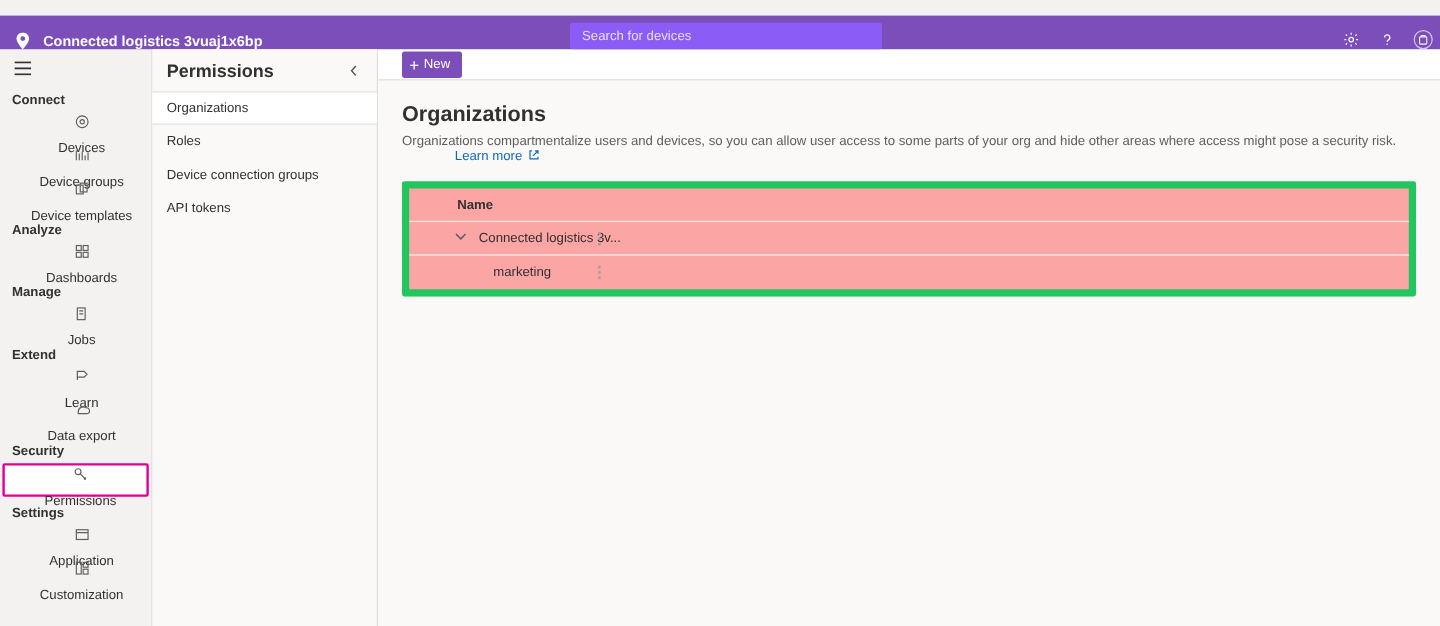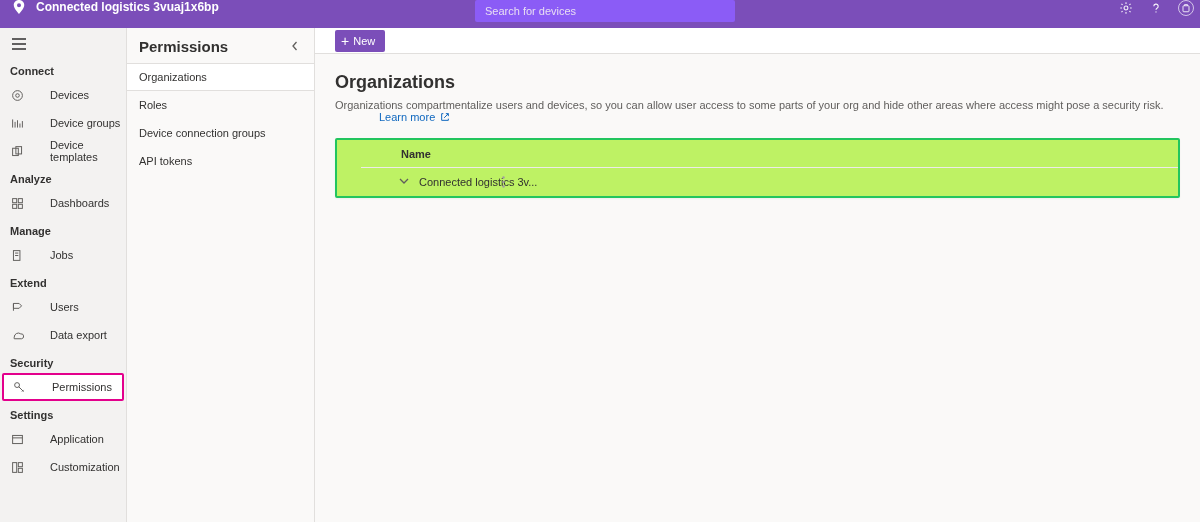--- a/index.html
+++ b/index.html
@@ -1,34 +1,34 @@
 <!DOCTYPE html>
 <html><head>
   <meta charset="utf-8">
   <style>
     * { box-sizing: border-box; margin: 0; padding: 0; }
     body { font-family: "Segoe UI", Arial, sans-serif; font-size: 12px; color: #323130; background: #f3f2f1; width: 1200px; height: 522px; overflow: hidden; }
     
     
-    .topbar { background: #7b4eb9; height: 28px; display: flex; align-items: flex-start; color: #fff; padding: 0 8px; position: relative; }
+    .topbar { background: #7b4eb9; height: 28px; display: flex; align-items: flex-end; color: #fff; padding: 0 8px; position: relative; margin-top: 13px; }
     .topbar .app-icon { width: 14px; height: 14px; margin: 0 10px 0 4px; display: flex; align-items: center; justify-content: center; }
     .topbar .app-title { font-weight: 600; font-size: 12px; flex: 0 0 auto; }
     .topbar .search-wrap { position: absolute; left: 475px; width: 260px; height: 22px; background: #8b5cf6; border-radius: 2px; display: flex; align-items: center; padding: 0 10px; color: #e8def3; font-size: 11px; }
     .topbar .right-icons { position: absolute; right: 6px; display: flex; align-items: center; gap: 14px; }
     .topbar .right-icons .ic { width: 16px; height: 16px; display:flex; align-items:center; justify-content:center; opacity:.95; cursor:pointer; }
     .topbar .avatar { width: 20px; height: 20px; border-radius: 50%; border: 1px solid rgba(255,255,255,.7); display:flex; align-items:center; justify-content:center; }
     
     
     .shell { display: flex; height: calc(522px - 28px); }
     
     
     .leftnav { width: 127px; background: #f3f2f1; border-right: 1px solid #e1dfdd; padding-top: 6px; overflow:hidden;}
     .leftnav .hamburger { width: 16px; margin: 4px 0 4px 12px; cursor:pointer;}
     .leftnav .section-label { font-size: 11px; font-weight: 600; color: #323130; padding: 8px 0 4px 10px; }
-    .leftnav .nav-item { display: flex; align-items: center; height: 28px; padding-left: 10px; gap: 26px; font-size: 11px; color: #323130; cursor:pointer; }
+    .leftnav .nav-item { display: flex; align-items: center; height: 28px; padding-left: 10px; gap: 10px; font-size: 11px; color: #323130; cursor:pointer;flex-direction:column; }
     .leftnav .nav-item.active { background: #fff; }
     .leftnav .nav-item.highlighted { border: 2px solid #e3008c; border-radius:2px; margin: 0 2px; height:28px; padding-left: 8px; background:#fff;}
     .leftnav .nav-item .nic { width: 14px; height:14px; display:flex; align-items:center; justify-content:center; flex:0 0 14px;}
     
     
     .subnav { width: 188px; background: #faf9f8; border-right: 1px solid #e1dfdd; position:relative;}
     .subnav-header { display: flex; align-items: center; justify-content: space-between; padding: 10px 10px 8px 12px; }
     .subnav-title { font-size: 15px; font-weight: 600; }
     .subnav .chev { width:14px; cursor:pointer; color:#605e5c;}
     .subnav-item { height: 28px; display:flex; align-items:center; padding-left: 12px; font-size: 11px; cursor:pointer; border-bottom: 1px solid transparent;}
@@ -39,21 +39,21 @@
     .commandbar { height: 26px; background:#fff; border-bottom:1px solid #e1dfdd; display:flex; align-items:center; padding: 10px 20px;}
     .btn-new { background:#7b4eb9; color:#fff; border:none; height:22px; padding: 0 10px 0 6px; display:flex; align-items:center; gap:4px; font-size:11px; border-radius:2px; cursor:pointer;}
     .btn-new .plus { font-size:14px; line-height:1;}
     
     .content { padding: 18px 20px; }
     .page-title { font-size: 18px; font-weight: 600; margin-bottom: 6px; }
     .page-desc { font-size: 11px; color: #605e5c; margin-bottom: 14px; }
     .page-desc a { color: #1068bf; text-decoration: none; margin-left: 44px; }
     .ext-link-icon { display:inline-block; vertical-align: -1px; margin-left:2px; color:#1068bf;}
     
-    .card { background:#bef264; border:2px solid #22c55e; border-radius:2px; box-shadow: 0 1px 2px rgba(0,0,0,0.05); padding-left: 24px;}
+    .card { background:#fca5a5; border:6px solid #22c55e; border-radius:2px; box-shadow: 0 1px 2px rgba(0,0,0,0.05);}
     .thead { display:flex; align-items:center; height:28px; border-bottom:1px solid #edebe9;}
     .thead .col-name { font-size:11px; font-weight:600; padding-left: 40px;}
     .trow { display:flex; align-items:center; height:28px; border-bottom:1px solid #f3f2f1; position:relative; font-size:11px; color:#323130;}
     .trow:last-child{ border-bottom:none;}
     .trow .chev-down { width:12px; color:#605e5c; margin-left: 38px; margin-right: 8px; cursor:pointer;}
     .trow .indent { width: 70px; flex:0 0 70px;}
     .trow .more { position:absolute; right: 660px; width: 16px; color:#a19f9d; cursor:pointer; }
     .trow .more svg{display:block;}
     
   </style>
@@ -153,21 +153,21 @@
       <span>Jobs</span>
     </div>
 
     <div class="section-label">Extend</div>
     <div class="nav-item">
       <span class="nic">
           <svg width="13" height="13" viewBox="0 0 16 16" fill="none" stroke="#605e5c" stroke-width="1.2">
             <path d="M3 3h7l3 3-3 3H3zM3 3v9"></path>
           </svg>
         </span>
-      <span>Users</span>
+      <span>Learn</span>
     </div>
     <div class="nav-item">
       <span class="nic">
           <svg width="13" height="13" viewBox="0 0 16 16" fill="none" stroke="#605e5c" stroke-width="1.2">
             <path d="M4 10a5 5 0 0 1 8-4 3 3 0 0 1 1 6H4a3 3 0 0 1 0-2z"></path>
           </svg>
         </span>
       <span>Data export</span>
     </div>
 
@@ -258,16 +258,27 @@
           </span>
           <span>Connected logistics 3v...</span>
           <span class="more">
             <svg width="3" height="12" viewBox="0 0 3 12" fill="#a19f9d">
                 <circle cx="1.5" cy="1.5" r="1.2"></circle>
                 <circle cx="1.5" cy="6" r="1.2"></circle>
                 <circle cx="1.5" cy="10.5" r="1.2"></circle>
               </svg>
           </span>
         </div>
+        <div class="trow">
+          <span class="indent"></span>
+          <span>marketing</span>
+          <span class="more">
+            <svg width="3" height="12" viewBox="0 0 3 12" fill="#a19f9d">
+                <circle cx="1.5" cy="1.5" r="1.2"></circle>
+                <circle cx="1.5" cy="6" r="1.2"></circle>
+                <circle cx="1.5" cy="10.5" r="1.2"></circle>
+              </svg>
+          </span>
+        </div>
       </div>
     </div>
   </div>
 </div>
 
 </body></html>

